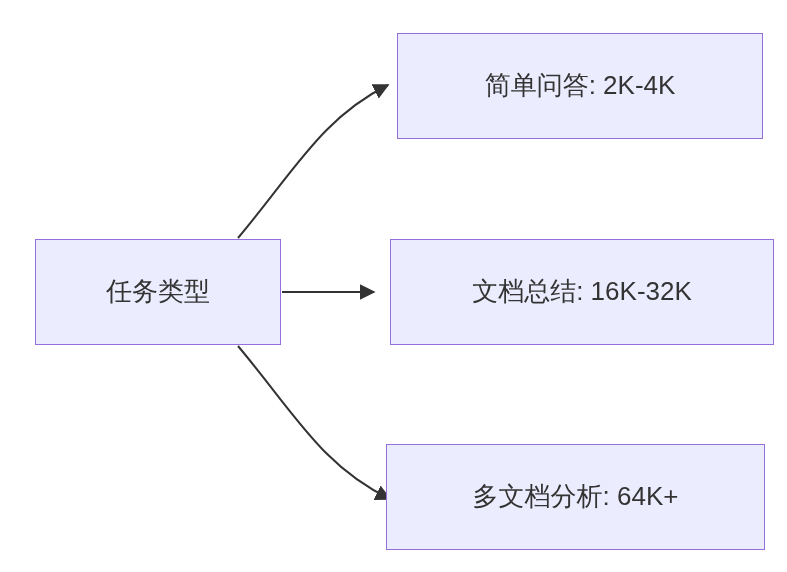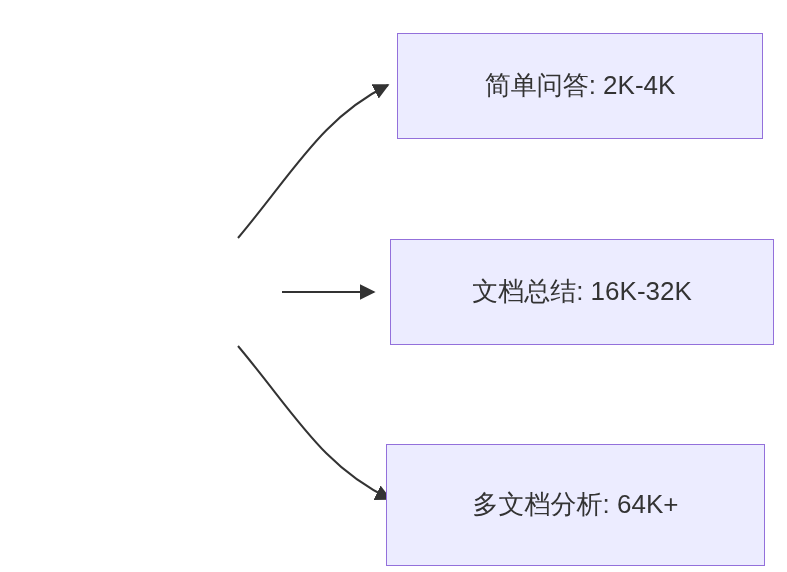--- a/index.html
+++ b/index.html
@@ -50,38 +50,41 @@
     border-radius: 0;
     color: var(--text);
     font-size: 26px;
     line-height: 1.2;
     text-align: center;
     padding: 0 14px;
   }
   .node-root   { left: 35px;  top: 239px; width: 246px; height: 106px; }
   .node-top    { left: 397px; top: 33px;  width: 366px; height: 106px; }
   .node-mid    { left: 390px; top: 239px; width: 384px; height: 106px; justify-content: center; }
-  .node-bottom { left: 386px; top: 444px; width: 379px; height: 122px; text-align: right; }
+  .node-bottom { left: 386px; top: 444px; width: 379px; height: 106px; text-align: right; }
 </style>
 </head>
 <body>
 
 <div class="canvas">
 
   <svg class="edges" width="787" height="572" viewBox="0 0 787 572" xmlns="http://www.w3.org/2000/svg">
     <defs>
       <marker id="arrow" viewBox="0 0 10 10" refX="9" refY="5" markerWidth="8" markerHeight="8" orient="auto-start-reverse">
         <path class="arrowhead" d="M 0 0 L 10 5 L 0 10 z"></path>
       </marker>
     </defs>
     <path class="edge" marker-end="url(#arrow)" d="M 238 238 C 295 170, 322 118, 388 85"></path>
     <path class="edge" marker-end="url(#arrow)" d="M 282 292 L 374 292"></path>
     <path class="edge" marker-end="url(#arrow)" d="M 238 346 C 295 414, 322 466, 390 499"></path>
   </svg>
 
+  <div class="node node-root">
+    <span>任务类型</span>
+  </div>
 
   <div class="node node-top">
     <span>简单问答: 2K-4K</span>
   </div>
 
   <div class="node node-mid">
     <span>文档总结: 16K-32K</span>
   </div>
 
   <div class="node node-bottom">

